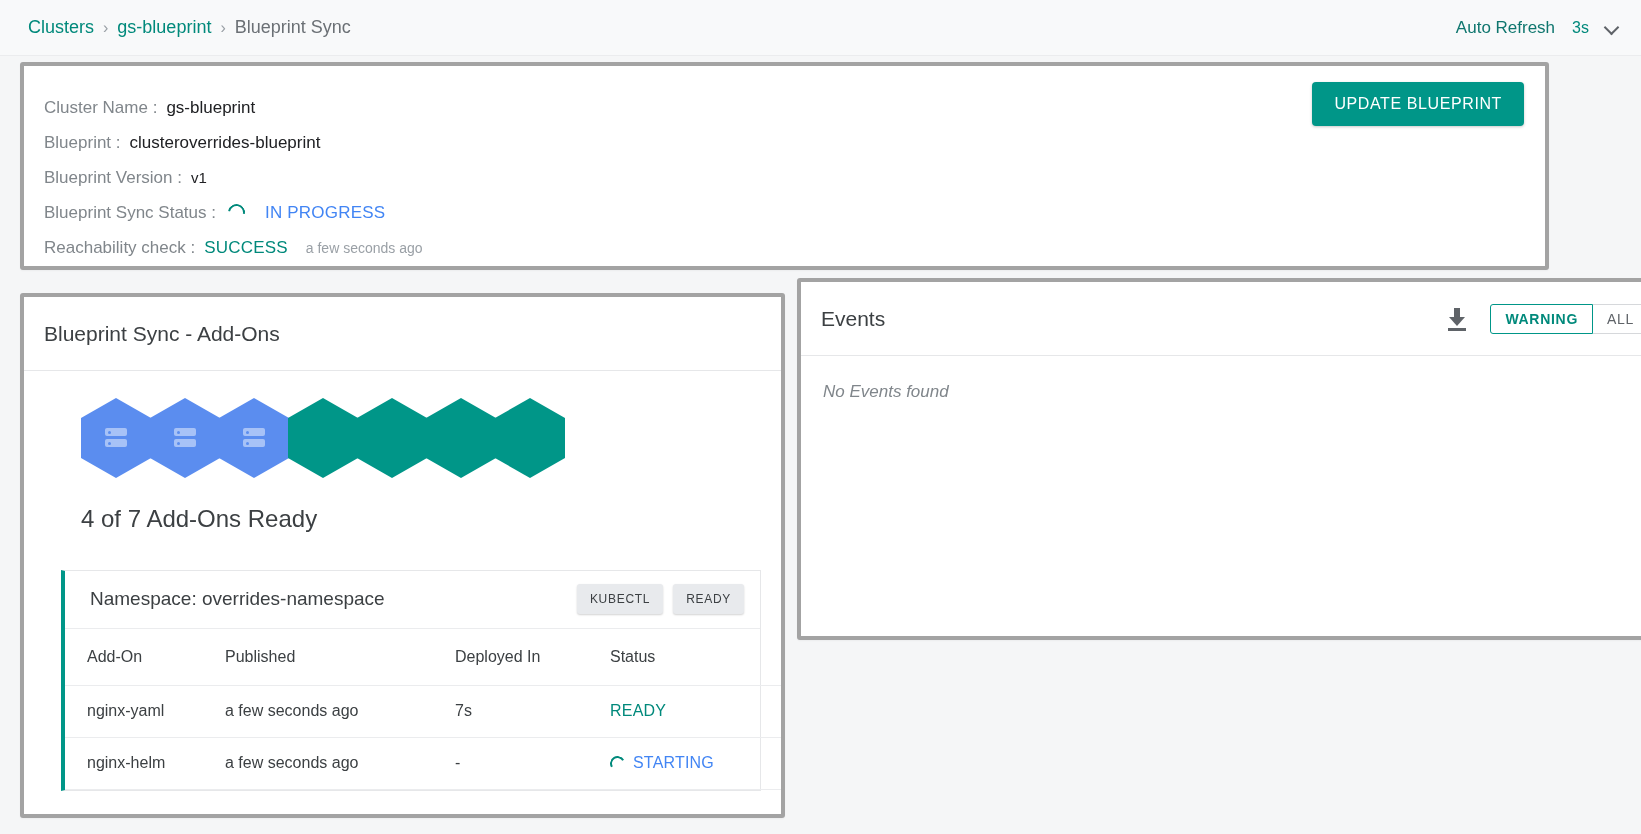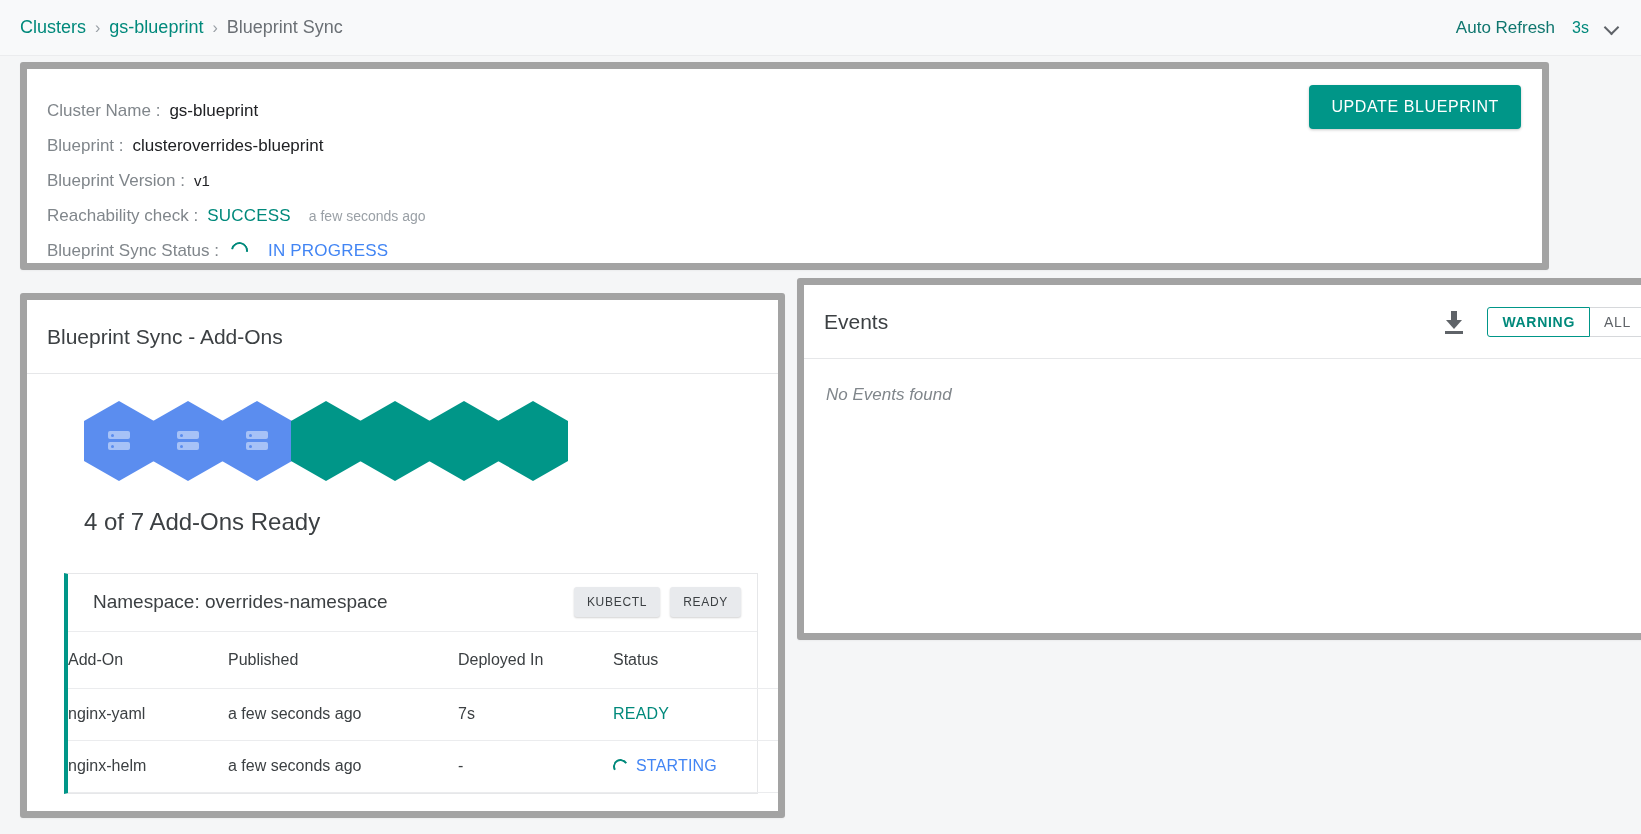--- a/index.html
+++ b/index.html
@@ -9,21 +9,21 @@
     font-family: "Liberation Sans", sans-serif;
     color: #3c4043;
     overflow: hidden;
   }
   .page { width: 1641px; height: 834px; position: relative; }
 
   
   .topbar {
     height: 56px;
     display: flex; align-items: center;
-    padding: 0 22px 0 20px;
+    padding: 0 22px 0 28px;
     background: #f8f9fa;
     border-bottom: 1px solid #ebecee;
   }
   .crumbs { display: flex; align-items: center; font-size: 18px; }
   .crumb-link { color: #00897b; cursor: pointer; white-space: nowrap; }
   .crumb-sep { color: #9aa0a6; margin: 0 9px; font-size: 16px; }
   .crumb-current { color: #6b7075; white-space: nowrap; }
   .spacer { flex: 1; }
   .refresh-wrap { display: flex; align-items: center; font-size: 17px; color: #3c4043; }
   .refresh-label { color: #0f766e; }
@@ -32,21 +32,21 @@
   .chev::after {
     content: ""; position: absolute; left: 1px; top: 1px;
     width: 9px; height: 9px;
     border-right: 2px solid #5f6368; border-bottom: 2px solid #5f6368;
     transform: rotate(45deg);
   }
 
   
   .card {
     background: #fff;
-    border: 7px solid #a3a3a3;
+    border: 4px solid #a3a3a3;
     border-radius: 3px;
     box-shadow: 0 1px 2px rgba(0,0,0,0.04);
   }
 
   .info-card {
     position: absolute; left: 20px; top: 62px;
     width: 1529px; height: 208px;
     padding: 24px 0 0 0;
   }
   .info-row { display: flex; align-items: center; height: 35px; padding-left: 20px; }
@@ -143,21 +143,21 @@
     font-size: 16px; color: #3c4043;
     padding: 18px 0 18px 0; height: 56px;
     border-bottom: 1px solid #ebecee;
   }
   table.addons td {
     font-size: 16px; color: #3c4043;
     padding: 16px 0; height: 52px;
     border-bottom: 1px solid #ebecee;
     vertical-align: middle;
   }
-  table.addons th:nth-child(1), table.addons td:nth-child(1) { width: 160px; }
+  table.addons th:nth-child(1), table.addons td:nth-child(1) { width: 160px; padding-left: 22px; }
   table.addons th:nth-child(2), table.addons td:nth-child(2) { width: 230px; }
   table.addons th:nth-child(3), table.addons td:nth-child(3) { width: 155px; }
   table.addons th:nth-child(4), table.addons td:nth-child(4) { width: 180px; }
   .st-ready { color: #00897b; letter-spacing: .2px; }
   .st-starting { color: #4285f4; letter-spacing: .2px; }
 
   
   .events-card {
     position: absolute; left: 797px; top: 278px;
     width: 876px; height: 362px;
@@ -217,28 +217,28 @@
     </div>
     <div class="info-row">
       <span class="info-key">Blueprint :</span>
       <span class="info-val">clusteroverrides-blueprint</span>
     </div>
     <div class="info-row">
       <span class="info-key">Blueprint Version :</span>
       <span class="info-val small">v1</span>
     </div>
     <div class="info-row">
+      <span class="info-key">Blueprint Sync Status :</span>
+      <span class="spinner"></span>
+      <span class="status-inprogress">IN PROGRESS</span>
+    </div>
+    <div class="info-row">
       <span class="info-key">Reachability check :</span>
       <span class="status-success">SUCCESS</span>
       <span class="timeago">a few seconds ago</span>
-    </div>
-    <div class="info-row">
-      <span class="info-key">Blueprint Sync Status :</span>
-      <span class="spinner"></span>
-      <span class="status-inprogress">IN PROGRESS</span>
     </div>
     <button class="btn-primary">UPDATE BLUEPRINT</button>
   </div>
 
   <div class="card addons-card">
     <div class="panel-head">
       <span class="panel-title">Blueprint Sync - Add-Ons</span>
     </div>
 
     <div class="hex-row">

